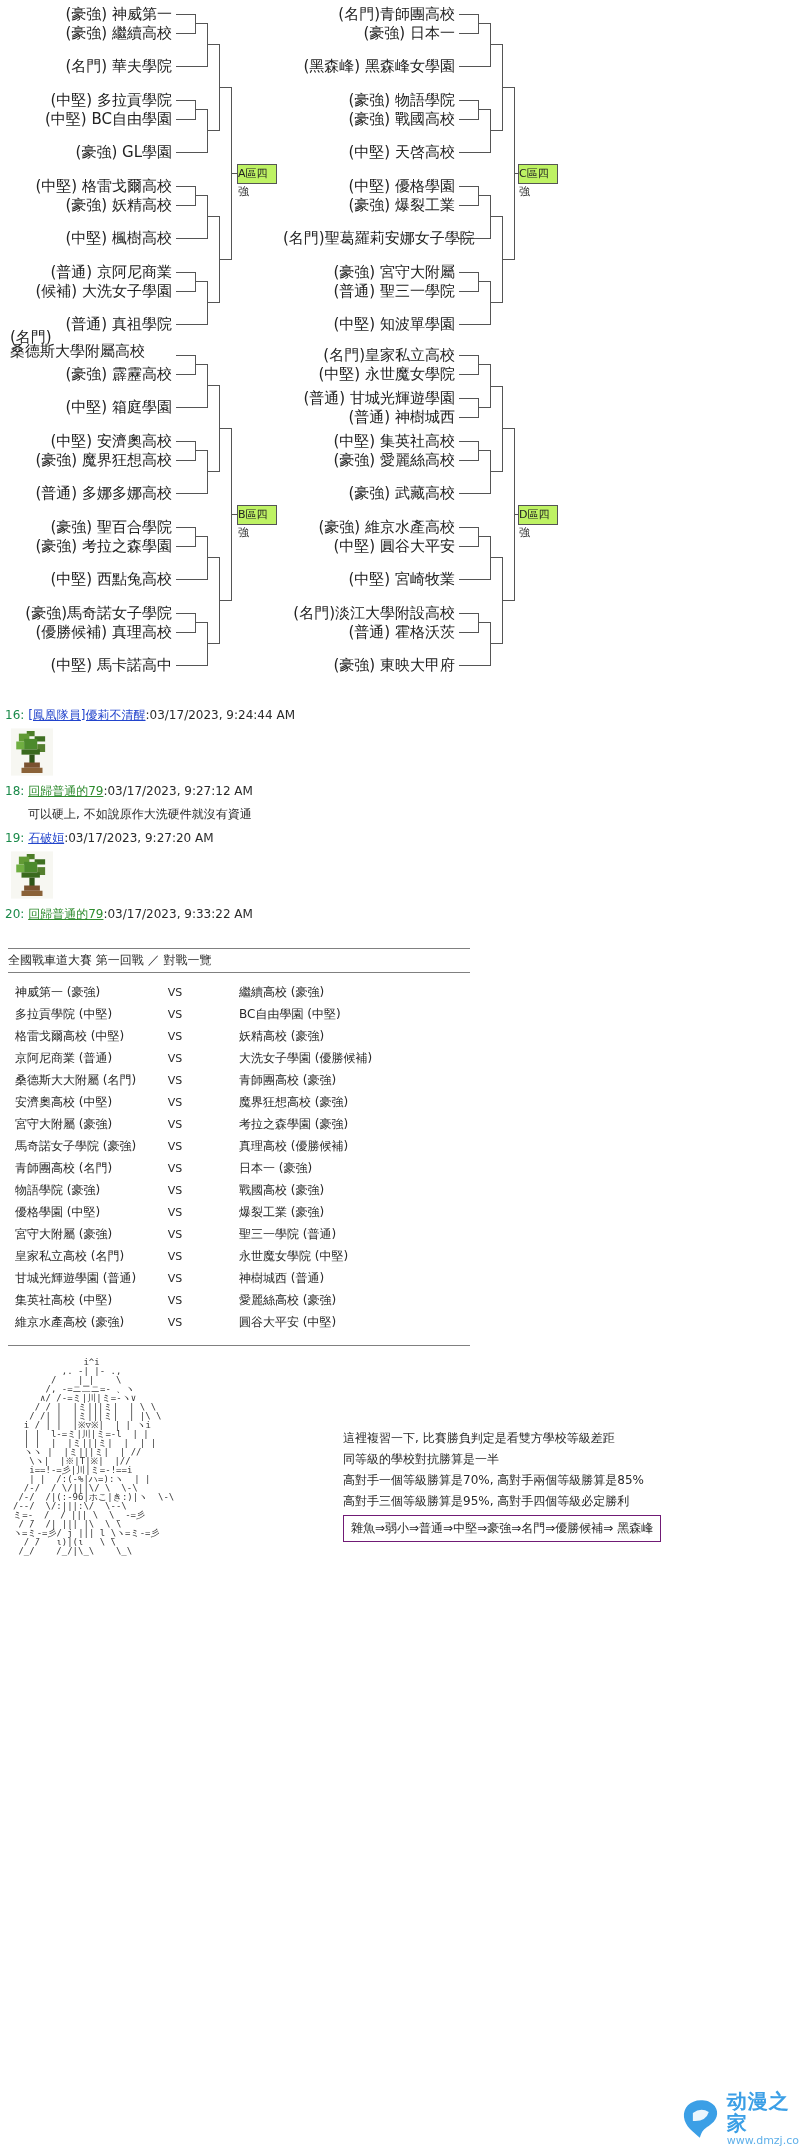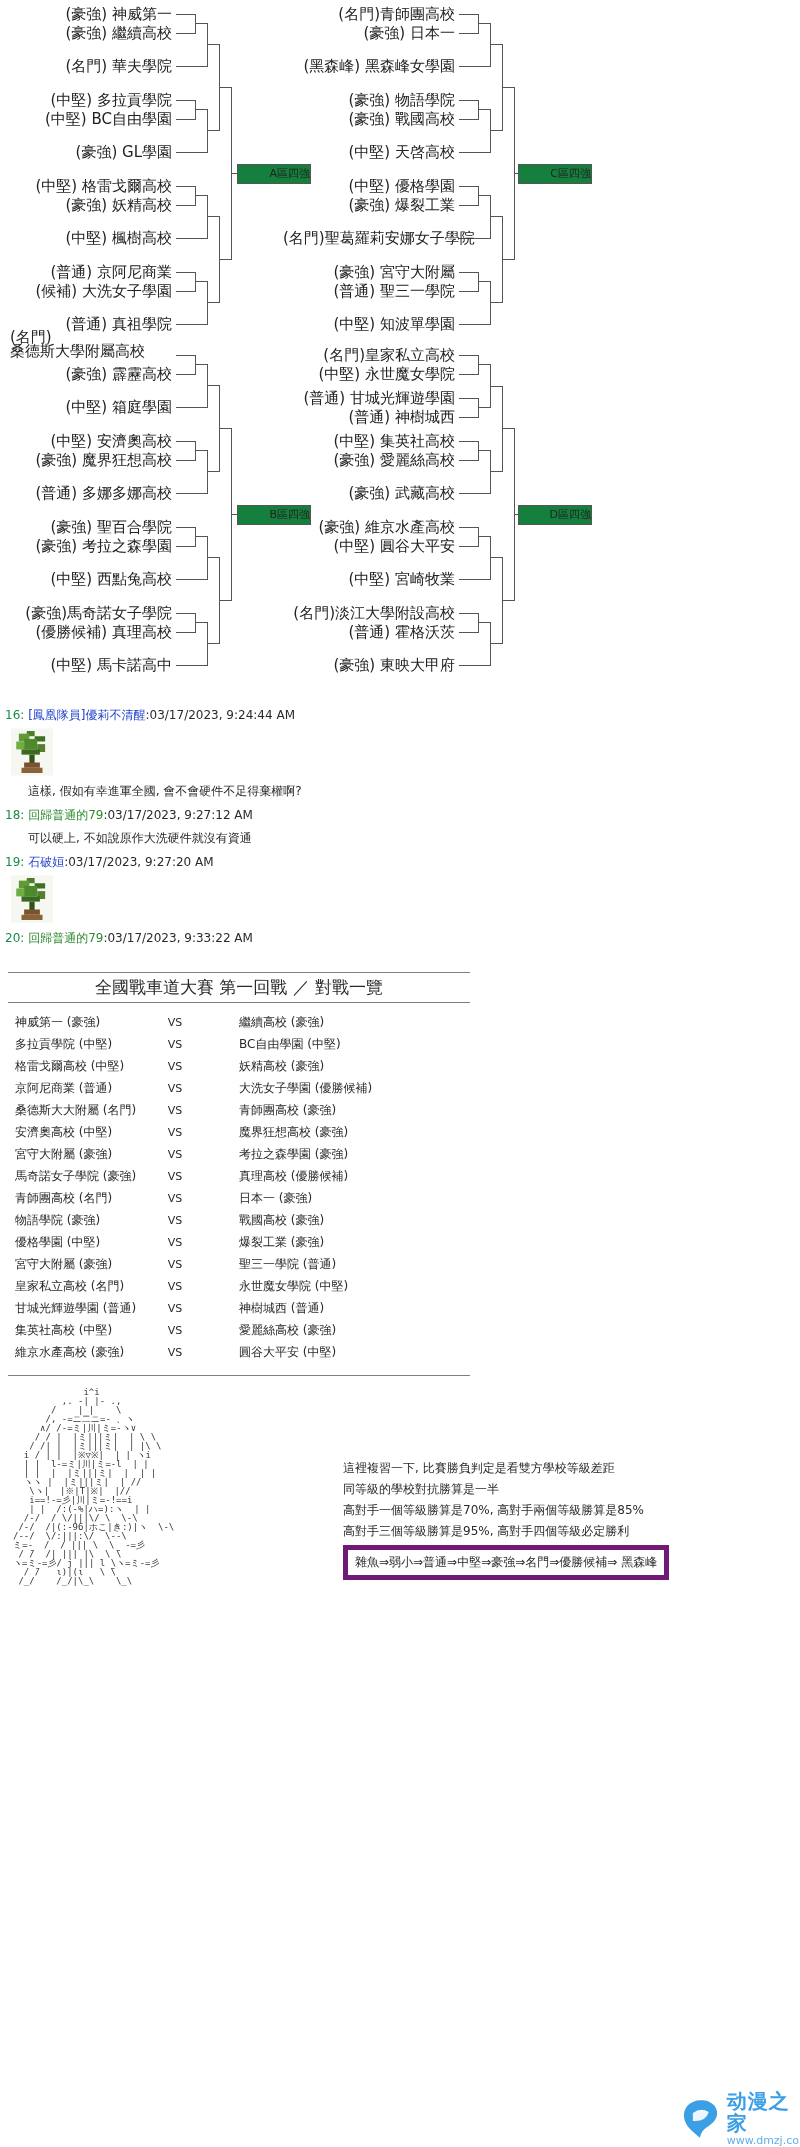--- a/index.html
+++ b/index.html
@@ -4,40 +4,40 @@
 <style>
 *{margin:0;padding:0;box-sizing:border-box}
 html,body{background:#fff}
 body{width:800px;font-family:"DejaVu Sans","Liberation Sans",sans-serif;color:#2a2a2a}
 .page{position:relative;width:800px;height:2147px;overflow:hidden;background:#fff}
 .brackets{position:relative;height:692px}
 .blines{position:absolute;left:0;top:0;pointer-events:none}
 .team{position:absolute;left:0;width:172px;font-size:15px;line-height:14px;text-align:right;white-space:nowrap;color:#222}
 .team.r{left:283px}
 .team.two{left:10px;width:160px;text-align:left;white-space:pre-line}
-.qbox{position:absolute;width:74px;height:20px;border:1px solid #555;font-size:11px;line-height:18px;text-align:right;color:#222;background:#15803d}
+.qbox{position:absolute;width:40px;height:20px;border:1px solid #555;font-size:11px;line-height:18px;text-align:left;color:#222;background:#bef264}
 .posts{padding:8px 0 0 5px;font-size:12px}
 .phead{line-height:16px;margin-top:7px}
 .pnum{color:#1a8a4a}
-.alink{cursor:pointer}
+.alink{text-decoration:underline;cursor:pointer}
 .alink.blue{color:#2244cc}
 .alink.green{color:#2e8b2e}
 .ptime{color:#2a2a2a}
 .avatar{display:block;margin:5px 0 3px 6px}
 .pbody{margin:6px 0 4px 23px;line-height:18px}
 .match-table{width:462px;margin:26px 0 0 3px;border-bottom:1px solid #808080;padding-bottom:12px}
-.mt-title{border-top:1px solid #808080;border-bottom:1px solid #808080;text-align:center;font-size:17px;padding:3px 0}
+.mt-title{border-top:1px solid #808080;border-bottom:1px solid #808080;text-align:left;font-size:12px;padding:3px 0}
 .mt-rows{margin-top:8px}
 .mrow{display:grid;grid-template-columns:140px 40px 1fr;height:22px;align-items:center;font-size:12px;padding-left:7px}
 .mrow .vs{text-align:center;font-size:11px}
 .mrow .tr{padding-left:44px}
 .bottom{display:flex;margin-top:12px}
 .aa{font-family:"DejaVu Sans Mono","Liberation Mono",monospace;font-size:9px;line-height:9px;white-space:pre;color:#333;margin-left:8px;width:330px;overflow:hidden}
 .notes{margin-top:70px;font-size:12px;line-height:21px}
-.grade-box{display:inline-block;border:5px solid #701a75;padding:2px 7px;margin-top:3px}
+.grade-box{display:inline-block;border:1px solid #701a75;padding:2px 7px;margin-top:3px}
 .watermark{position:absolute;left:680px;top:2090px;display:flex;align-items:center}
 .wm-text{margin-left:5px}
 .wm-zh{font-size:20px;font-weight:bold;color:#3b9fe6;letter-spacing:1px;line-height:22px}
 .wm-url{font-size:11px;color:#5fb0ea;line-height:14px}
 </style>
 </head>
 <body>
 
 <div class="page">
 
@@ -120,21 +120,20 @@
         <rect x="3" y="2" width="4" height="3" fill="#619a34"></rect>
       <rect x="9" y="3" width="4" height="2" fill="#3f6f22"></rect>
         <rect x="2" y="5" width="3" height="3" fill="#6fae41"></rect>
       <rect x="5" y="4" width="5" height="4" fill="#4c8a2c"></rect>
         <rect x="10" y="6" width="3" height="3" fill="#557f2f"></rect>
       <rect x="4" y="8" width="7" height="2" fill="#3a6a1e"></rect>
         <rect x="7" y="10" width="2" height="4" fill="#2f5518"></rect>
       <rect x="5" y="13" width="6" height="2" fill="#7a5230"></rect>
         <rect x="4" y="15" width="8" height="2" fill="#8a6238"></rect>
     </svg>
-    <div class="pbody">這樣, 假如有幸進軍全國, 會不會硬件不足得棄權啊?</div>
 
     <div class="phead">
       <span class="pnum">18:</span>
       <a class="alink green">回歸普通的79</a><span class="ptime">:03/17/2023, 9:27:12 AM</span>
     </div>
     <div class="pbody">可以硬上, 不如說原作大洗硬件就沒有資通</div>
 
     <div class="phead">
       <span class="pnum">19:</span>
       <a class="alink blue">石破姮</a><span class="ptime">:03/17/2023, 9:27:20 AM</span>

